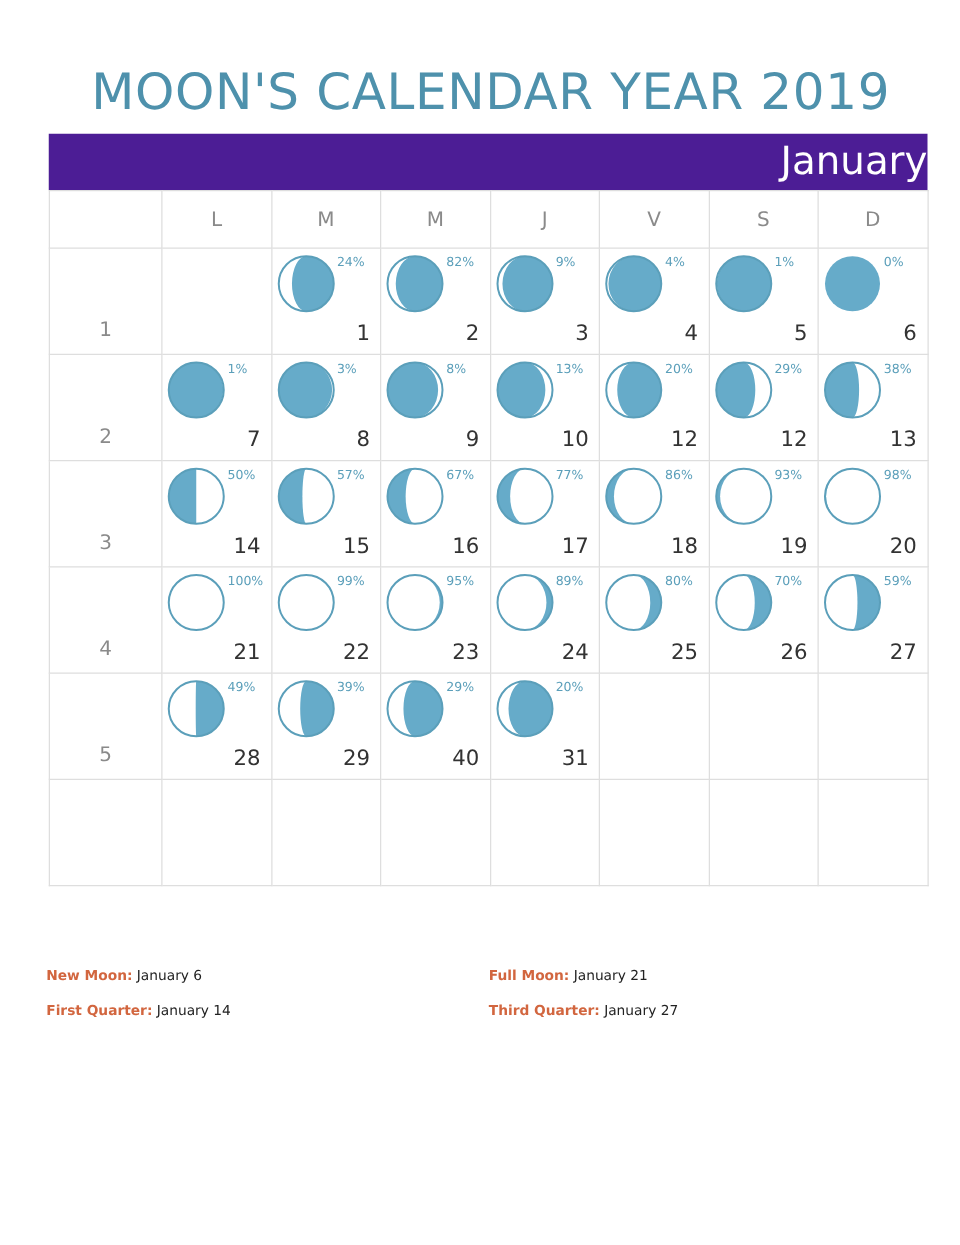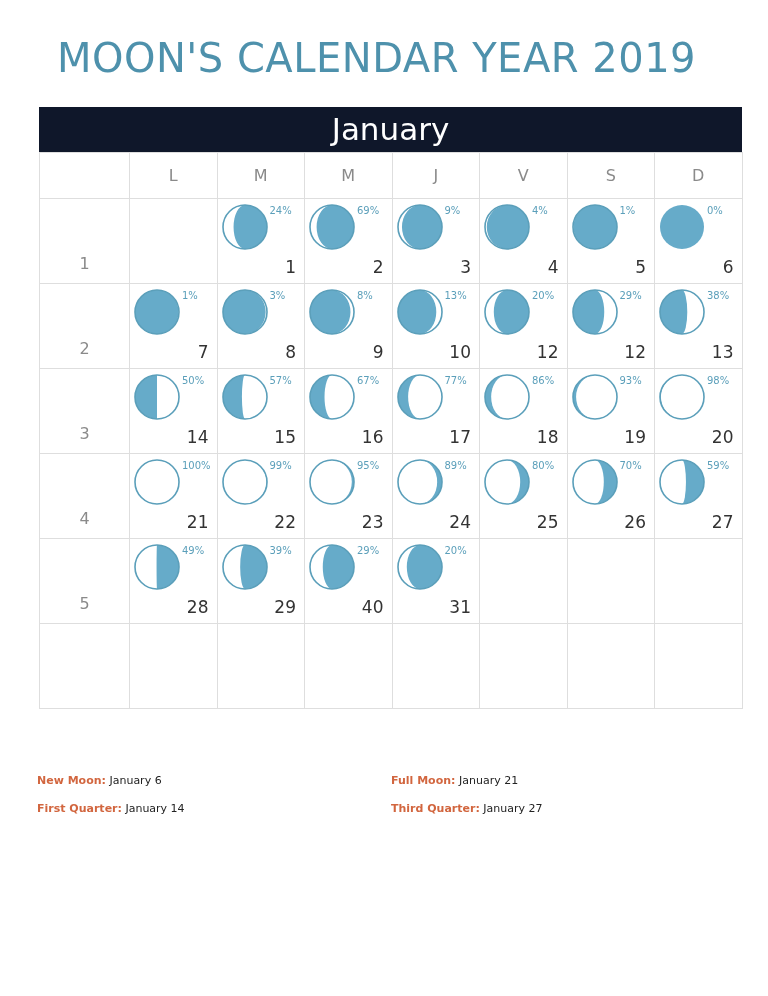--- a/index.html
+++ b/index.html
@@ -1,22 +1,22 @@
 <!DOCTYPE html>
 <html><head>
 <meta charset="utf-8">
 <style>
   html, body { margin: 0; padding: 0; background: #ffffff; }
   body { width: 768px; height: 996px; position: relative; overflow: hidden;
          font-family: "DejaVu Sans", sans-serif; }
   .title { position: absolute; left: 0; top: 34px; width: 753px; text-align: center;
            font-family: "DejaVu Sans", sans-serif; font-size: 40px; font-weight: normal;
-           color: #4e91ac; letter-spacing: 0.5px; margin: 0; line-height: 48px; }
+           color: #4e91ac; letter-spacing: 0.5px; margin: 16px; line-height: 48px; }
   .cal { position: absolute; left: 39px; top: 107px; width: 703px; }
-  .month-bar { height: 45px; background: #0f172a; color: #ffffff; text-align: center;
+  .month-bar { height: 45px; background: #4c1d95; color: #ffffff; text-align: right;
                font-size: 31px; line-height: 45px; }
   table.grid { border-collapse: collapse; width: 703px; table-layout: fixed; }
   table.grid td, table.grid th { border: 1px solid #dedede; padding: 0; position: relative; }
   table.grid th { height: 45px; font-weight: normal; color: #8a8a8a; font-size: 16px; }
   table.grid td { height: 84px; vertical-align: top; }
   col.wk { width: 90px; }
   col.day { width: 87.5px; }
   .wknum { position: absolute; left: 0; right: 0; bottom: 10px; text-align: center;
            color: #8a8a8a; font-size: 16px; }
   .daynum { position: absolute; right: 8px; bottom: 6px; color: #333333; font-size: 17px; }
@@ -72,21 +72,21 @@
             </svg>
             <span class="pct">24%</span>
             <span class="daynum">1</span>
           </td>
           <td>
             <svg viewBox="0 0 48 48" class="moon">
               <circle cx="24" cy="24" r="22" fill="#66abc9"></circle>
               <path d="M 24 2 A 22 22 0 0 0 24 46 A 15.40 22 0 0 1 24 2 Z" fill="#ffffff"></path>
               <circle cx="24" cy="24" r="22" fill="none" stroke="#5b9fba" stroke-width="1.6"></circle>
             </svg>
-            <span class="pct">69%</span>
+            <span class="pct">82%</span>
             <span class="daynum">2</span>
           </td>
           <td>
             <svg viewBox="0 0 48 48" class="moon">
               <circle cx="24" cy="24" r="22" fill="#66abc9"></circle>
               <path d="M 24 2 A 22 22 0 0 0 24 46 A 18.04 22 0 0 1 24 2 Z" fill="#ffffff"></path>
               <circle cx="24" cy="24" r="22" fill="none" stroke="#5b9fba" stroke-width="1.6"></circle>
             </svg>
             <span class="pct">9%</span>
             <span class="daynum">3</span>

